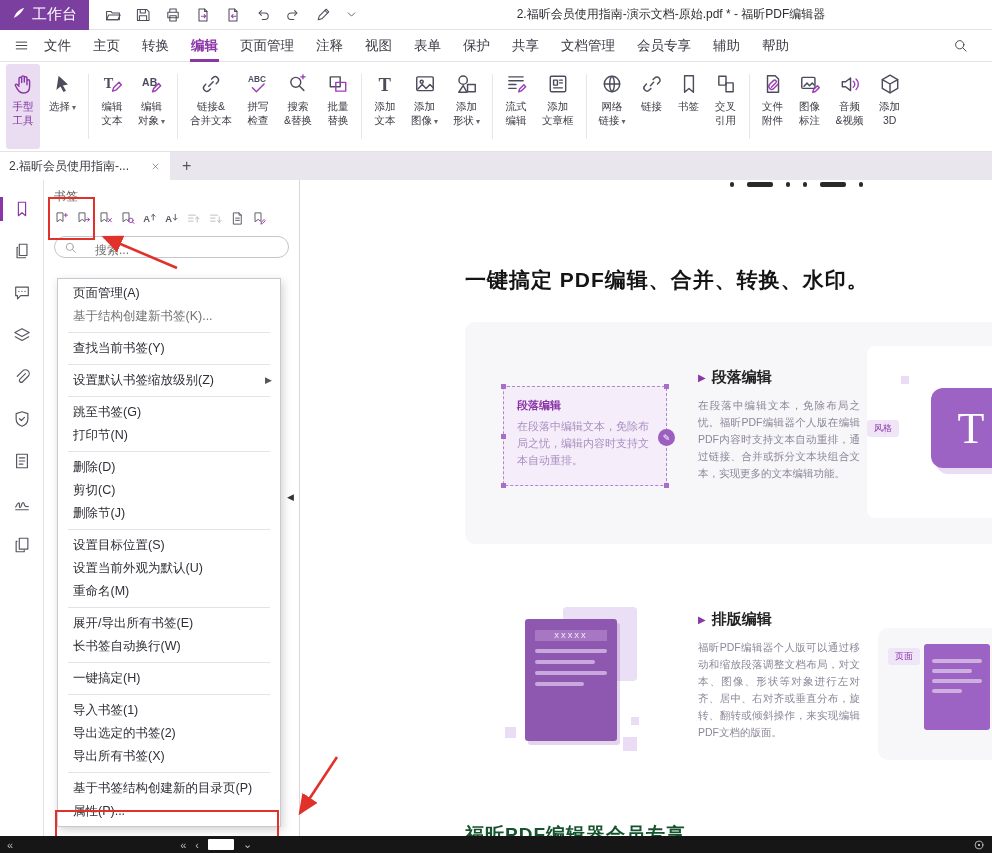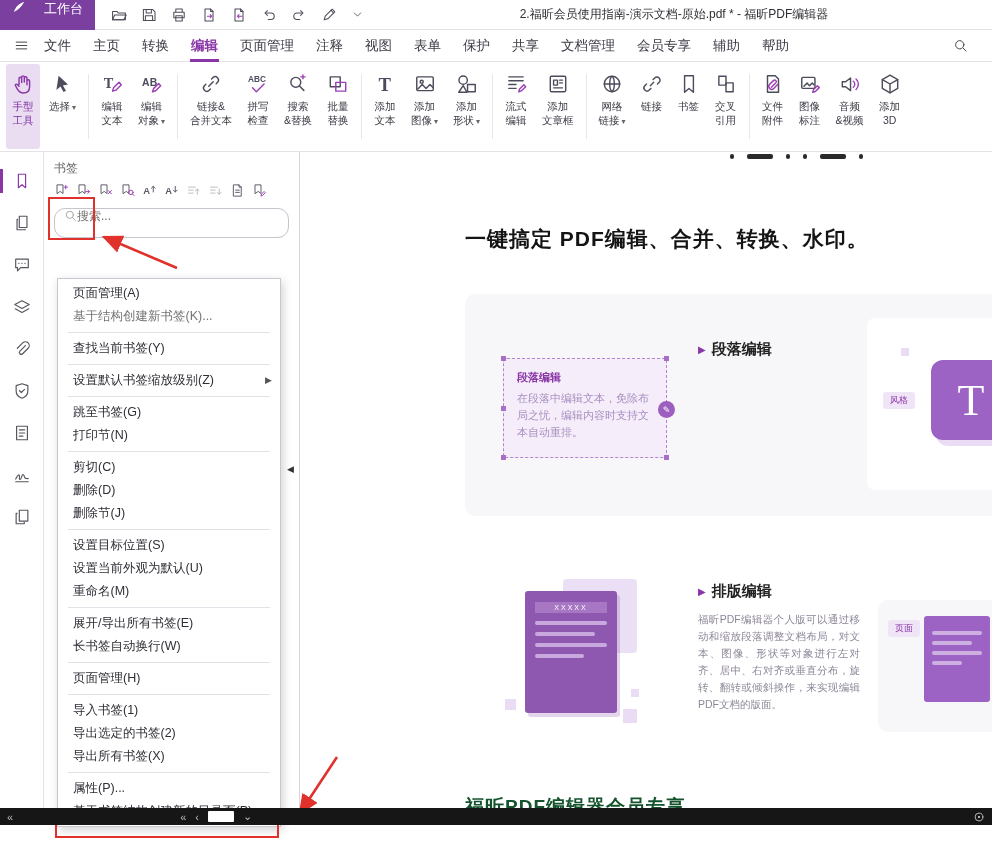--- a/index.html
+++ b/index.html
@@ -9,21 +9,21 @@
 
 
 svg.ic *{fill:none;stroke:currentColor;stroke-width:1.3;stroke-linecap:round;stroke-linejoin:round}
 svg.ic text{fill:currentColor;stroke:none;font-family:"Liberation Sans",sans-serif;font-weight:bold}
 svg.ic text.serif{font-family:"Liberation Serif",serif}
 svg.ic .f{fill:currentColor;stroke:none}
 svg.ic .acc{stroke:#9C3FB5}
 
 
 .titlebar{height:30px;display:flex;align-items:center;background:#fff;border-bottom:1px solid #e4e2e7}
-.ws-btn{height:30px;padding:0 12px;background:#7B3FA0;color:#fff;display:flex;align-items:flex-start;gap:18px;font-size:13px}
+.ws-btn{height:30px;padding:0 12px;background:#7B3FA0;color:#fff;display:flex;align-items:center;gap:6px;font-size:15px}
 .tb-icons{display:flex;align-items:center;gap:14px;margin-left:16px;color:#4c4c58}
 .tbtn{display:flex;align-items:center}
 .tb-title{flex:1;text-align:center;font-size:12px;color:#2f2f35;white-space:nowrap;overflow:hidden;padding-right:8px}
 
 
 .menubar{height:32px;display:flex;align-items:center;border-bottom:1px solid #e4e2e7;padding:0 8px;font-size:13.5px;color:#3b3b45}
 .menu-hamburger{margin:0 4px 0 6px;color:#444;display:flex}
 .menu-item{padding:0 11px;height:32px;line-height:32px;position:relative}
 .menu-item.active{color:#8A36A7;font-weight:bold}
 .menu-item.active::after{content:"";position:absolute;left:10px;right:10px;bottom:0;height:3px;background:#8A36A7}
@@ -49,42 +49,42 @@
 .main{display:flex;height:656px;position:relative}
 .rail{width:44px;border-right:1px solid #e4e2e7;display:flex;flex-direction:column;align-items:center;padding-top:20px;gap:24px;background:#fff}
 .rail-item{position:relative;width:100%;display:flex;justify-content:center;color:#56565f}
 .rail-item.active{color:#8A36A7}
 .rail-item.active::before{content:"";position:absolute;left:0;top:-3px;bottom:-3px;width:3px;background:#8A36A7}
 .panel{width:256px;border-right:1px solid #d8d6dc;background:#fff;padding:8px 10px;position:relative}
 .panel-title{font-size:12px;color:#666;margin-bottom:6px}
 .panel-toolbar{display:flex;align-items:center;gap:7px;color:#5a5a66;margin-bottom:10px}
 .pt-btn{display:flex}
 .pt-btn.dis{color:#bcbcc4}
-.panel-search{height:30px;border:1px solid #c6c4cc;border-radius:11px;display:flex;align-items:flex-start;padding:0 9px;gap:0;color:#999}
+.panel-search{height:22px;border:1px solid #c6c4cc;border-radius:11px;display:flex;align-items:flex-end;padding:0 9px;gap:18px;color:#999}
 .panel-search input{border:none;outline:none;font-size:12px;color:#333;width:100%;background:transparent;font-family:inherit}
 .docarea{flex:1;position:relative;background:#fff;overflow:hidden}
 .collapse-handle{position:absolute;left:287px;top:312px;color:#333;font-size:9px;z-index:6}
 
 
 .page-dots{position:absolute;left:430px;top:2px;display:flex;gap:13px;align-items:center}
 .dot{height:4.5px;background:#2a2a2a;border-radius:2px;display:inline-block}
-.doc-heading{position:absolute;left:165px;top:73px;font-size:21px;font-weight:600;color:#141414;letter-spacing:1px;white-space:nowrap}
+.doc-heading{position:absolute;left:165px;top:86px;font-size:21px;font-weight:600;color:#141414;letter-spacing:1px;white-space:nowrap}
 .card1{position:absolute;left:165px;top:142px;width:560px;height:222px;background:#F7F6F9;border-radius:10px}
 .illus1{position:absolute;left:38px;top:64px;width:164px;height:100px;border:1.5px dashed #B286CF;background:#F5EDFA;border-radius:4px;padding:11px 13px}
 .hnd{position:absolute;width:5px;height:5px;background:#A86FC8}
 .illus1-title{font-size:11px;font-weight:bold;color:#8A36A7;margin-bottom:5px}
 .illus1-text{font-size:11px;color:#A98FC0;line-height:1.55}
 .illus1-pen{position:absolute;right:-9px;top:42px;width:17px;height:17px;border-radius:50%;background:#9C5FC0;color:#fff;font-size:9px;display:flex;align-items:center;justify-content:center}
 .card-text{position:absolute;left:233px;top:46px;width:162px}
 .card-title-row{display:flex;align-items:center;gap:6px;font-size:15px;font-weight:bold;color:#222}
 .tri{color:#8A36A7;font-size:10px}
 .card-body{margin-top:10px;font-size:10.5px;color:#8D8799;line-height:1.62;text-align:justify}
 .style-card{position:absolute;left:402px;top:24px;width:262px;height:172px;background:#fff;border-radius:8px}
 .tag{display:inline-block;padding:2px 7px;font-size:9px;color:#8A36A7;background:#F0E5F7;border-radius:3px;white-space:nowrap}
-.tag-style{position:absolute;left:16px;top:74px}
+.tag-style{position:absolute;left:0;top:74px}
 .bigT{position:absolute;left:64px;top:42px;width:80px;height:80px;background:#9C63C4;border-radius:12px;color:#fff;font-family:"Liberation Serif",serif;font-size:44px;display:flex;align-items:center;justify-content:center;box-shadow:5px 6px 0 #E9DCF4}
 .sq{position:absolute;background:#E9DCF4}
 .illus2{position:absolute;left:205px;top:425px;width:160px;height:155px}
 .i2-back{position:absolute;left:58px;top:2px;width:74px;height:74px;background:#EADFF4;border-radius:4px}
 .pdoc{position:absolute;left:20px;top:14px;width:92px;height:122px;background:#8F58B0;border-radius:3px;padding:11px 10px;box-shadow:3px 4px 0 rgba(143,88,176,.25)}
 .pdoc-x{background:#A877C4;color:#fff;font-size:7px;letter-spacing:2px;text-align:center;padding:2px 0;margin-bottom:8px}
 .pdoc-l{height:4px;background:#C9A8DE;border-radius:2px;margin:7px 0}
 .ct2{position:absolute;left:398px;top:430px;width:162px}
 .card3{position:absolute;left:578px;top:448px;width:140px;height:132px;background:#F7F6F9;border-radius:10px;padding:10px}
 .tag-page{position:absolute;left:10px;top:20px}
@@ -360,20 +360,31 @@
       </div>
       <div class="tool">
         <svg class="ic" width="22" height="22" viewBox="0 0 20 20">
           <path d="M10 2l7 4v8l-7 4-7-4V6z"></path>
           <path d="M10 10l7-4M10 10L3 6m7 4v8"></path>
         </svg>
         <span class="tool-label">添加<br>3D</span>
       </div>
     </div>
 
+  <div class="tabbar">
+    <div class="tab">
+      <span class="tab-label">2.福昕会员使用指南-...</span>
+      <span class="tab-close" id="tab-close">
+          <svg class="ic" width="11" height="11" viewBox="0 0 20 20">
+            <path d="M5.5 5.5l9 9m0-9l-9 9"></path>
+          </svg>
+        </span>
+    </div>
+    <span class="tab-plus">+</span>
+  </div>
 
   <div class="main">
     <div class="rail" id="rail">
         <div class="rail-item active">
           <svg class="ic" width="18" height="18" viewBox="0 0 20 20">
             <path d="M6 2.5h8v15l-4-3.4-4 3.4z"></path>
           </svg>
         </div>
         <div class="rail-item">
           <svg class="ic" width="18" height="18" viewBox="0 0 20 20">
@@ -519,20 +530,21 @@
           <span class="hnd" style="right:-3px;top:47px"></span>
           <div class="illus1-title">段落编辑</div>
           <div class="illus1-text">在段落中编辑文本，免除布局之忧，编辑内容时支持文本自动重排。</div>
           <div class="illus1-pen">✎</div>
         </div>
         <div class="card-text">
           <div class="card-title-row">
             <span class="tri">▶</span>
             <span>段落编辑</span>
           </div>
+          <div class="card-body">在段落中编辑文本，免除布局之忧。福昕PDF编辑器个人版在编辑PDF内容时支持文本自动重排，通过链接、合并或拆分文本块组合文本，实现更多的文本编辑功能。</div>
         </div>
         <div class="style-card">
           <span class="tag tag-style">风格</span>
           <div class="bigT">T</div>
 
           <span class="sq" style="left:34px;top:30px;width:8px;height:8px"></span>
 
         </div>
       </div>
 
@@ -577,39 +589,39 @@
       <div class="ctx-item">页面管理(A)</div>
       <div class="ctx-item disabled">基于结构创建新书签(K)...</div>
       <div class="ctx-sep"></div>
       <div class="ctx-item">查找当前书签(Y)</div>
       <div class="ctx-sep"></div>
       <div class="ctx-item">设置默认书签缩放级别(Z)<span class="sub">▶</span></div>
       <div class="ctx-sep"></div>
       <div class="ctx-item">跳至书签(G)</div>
       <div class="ctx-item">打印节(N)</div>
       <div class="ctx-sep"></div>
+      <div class="ctx-item">删除(D)</div>
       <div class="ctx-item">剪切(C)</div>
-      <div class="ctx-item">删除(D)</div>
       <div class="ctx-item">删除节(J)</div>
       <div class="ctx-sep"></div>
       <div class="ctx-item">设置目标位置(S)</div>
       <div class="ctx-item">设置当前外观为默认(U)</div>
       <div class="ctx-item">重命名(M)</div>
       <div class="ctx-sep"></div>
       <div class="ctx-item">展开/导出所有书签(E)</div>
       <div class="ctx-item">长书签自动换行(W)</div>
       <div class="ctx-sep"></div>
-      <div class="ctx-item">页面管理(H)</div>
+      <div class="ctx-item">一键搞定(H)</div>
       <div class="ctx-sep"></div>
       <div class="ctx-item">导入书签(1)</div>
       <div class="ctx-item">导出选定的书签(2)</div>
       <div class="ctx-item">导出所有书签(X)</div>
       <div class="ctx-sep"></div>
+      <div class="ctx-item">基于书签结构创建新的目录页(P)</div>
       <div class="ctx-item">属性(P)...</div>
-      <div class="ctx-item">基于书签结构创建新的目录页(P)</div>
     </div>
 
   <div class="annot-box" style="left:48px;top:197px;width:47px;height:43px"></div>
   <div class="annot-box" style="left:55px;top:810px;width:224px;height:28px"></div>
   <svg class="annot-svg">
     <defs>
       <marker id="ah" markerWidth="9" markerHeight="8" refX="7" refY="3.5" orient="auto">
         <path d="M0 0L8 3.5L0 7z" fill="#E0312B"></path>
       </marker>
     </defs>

